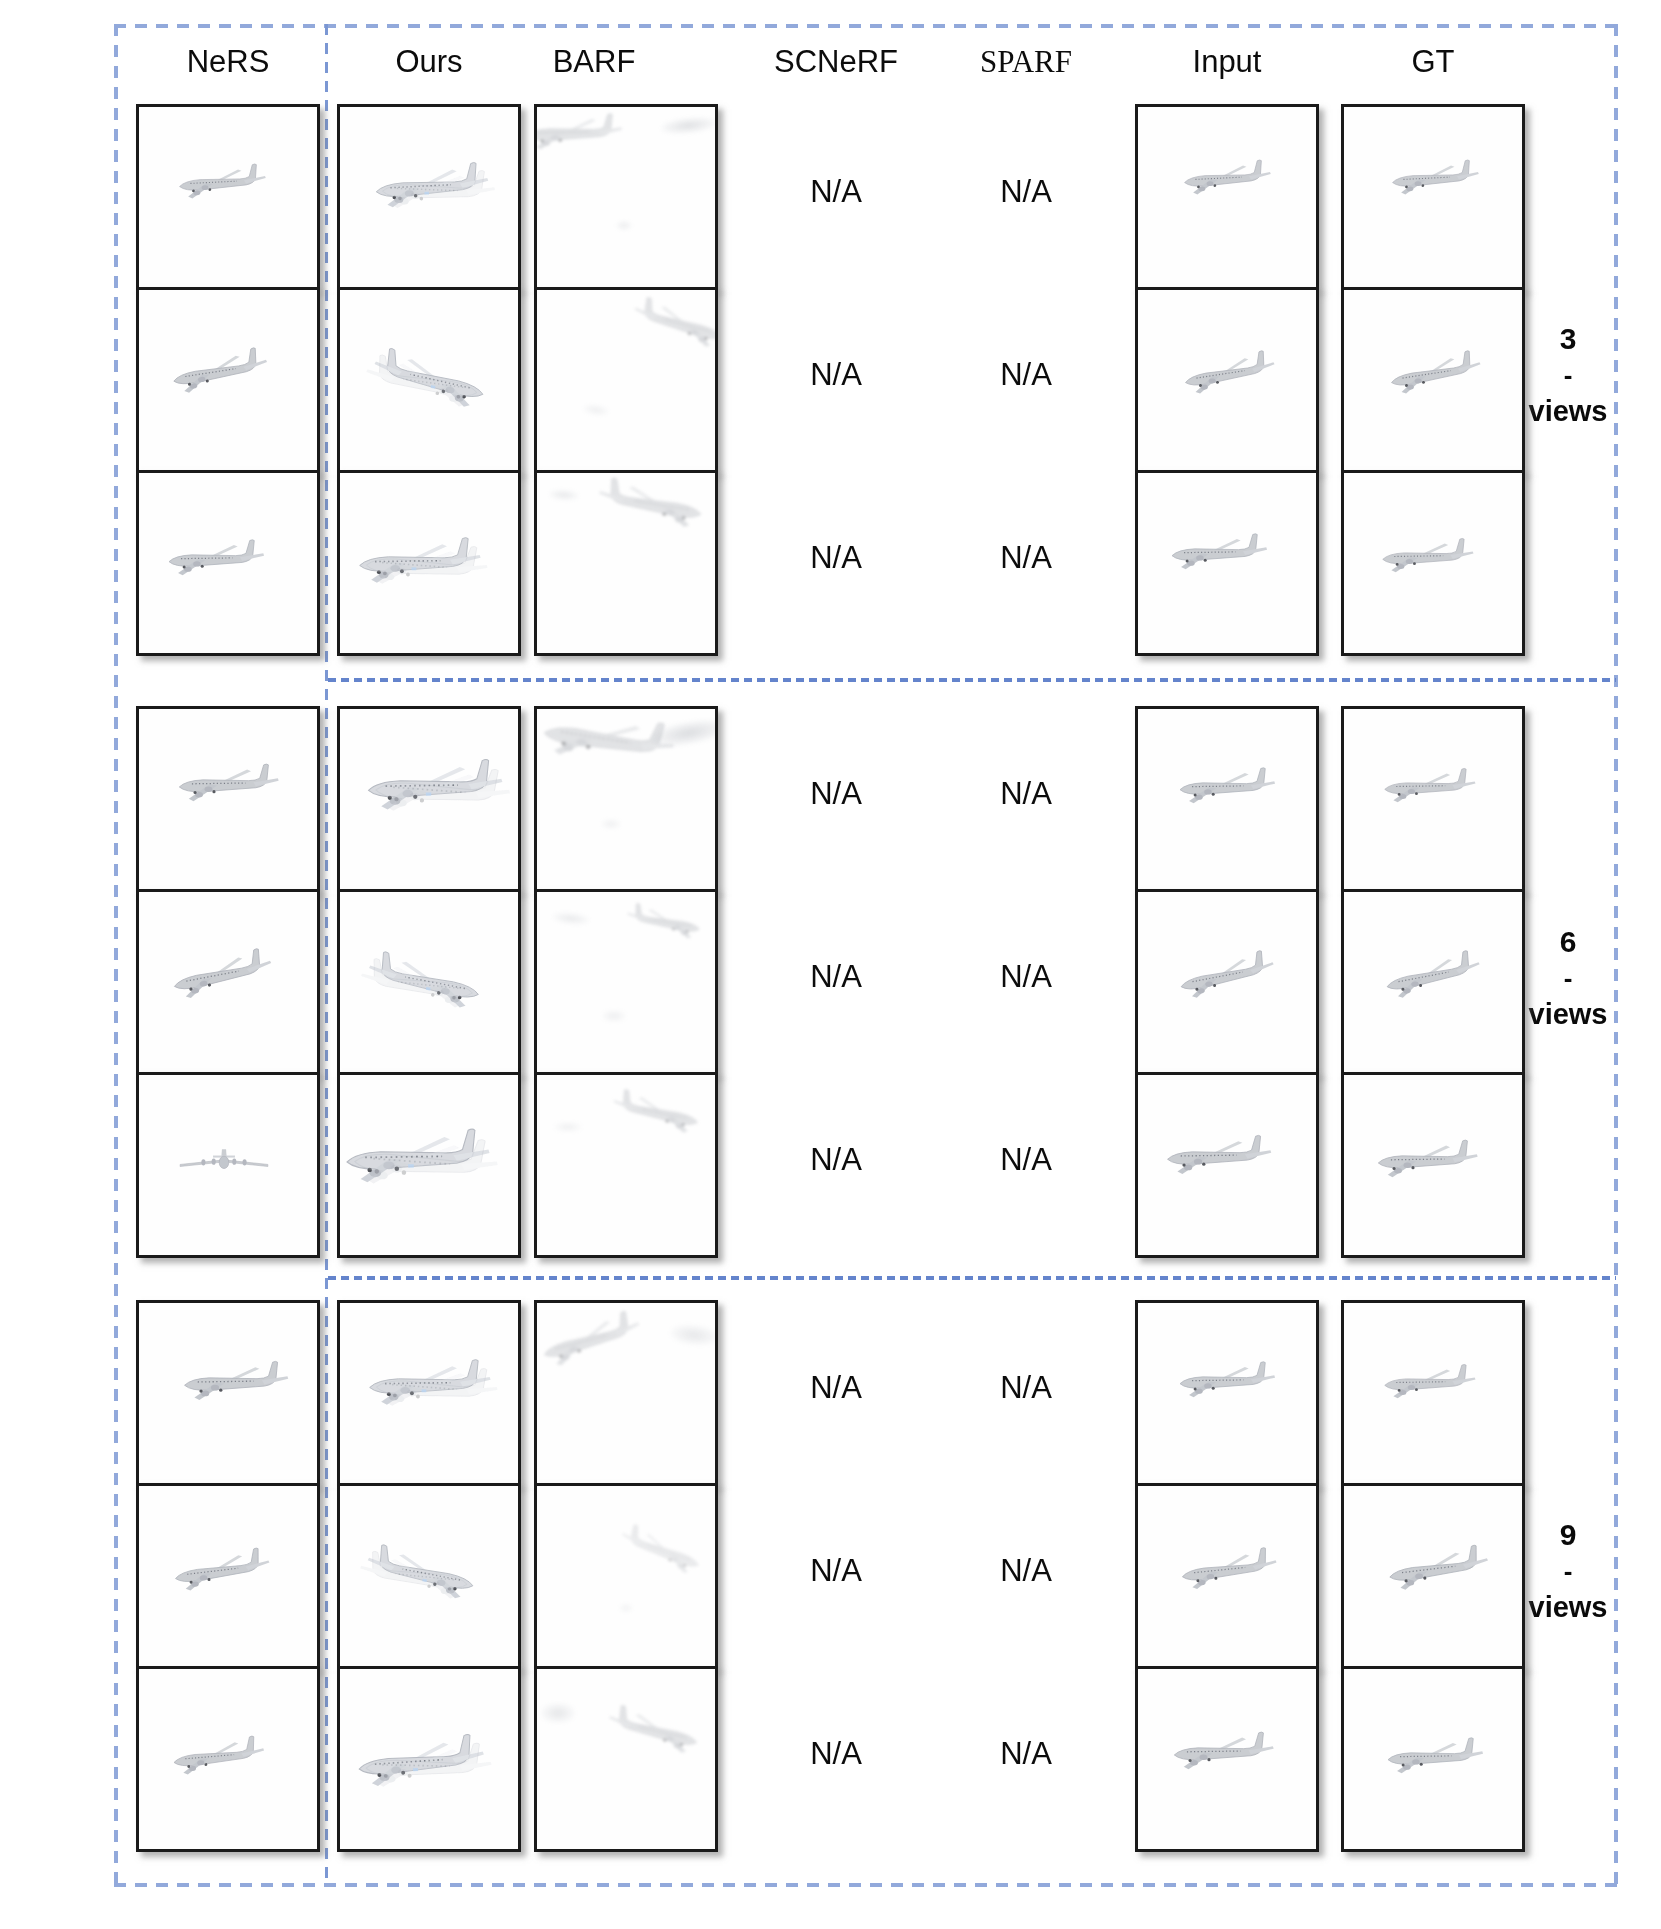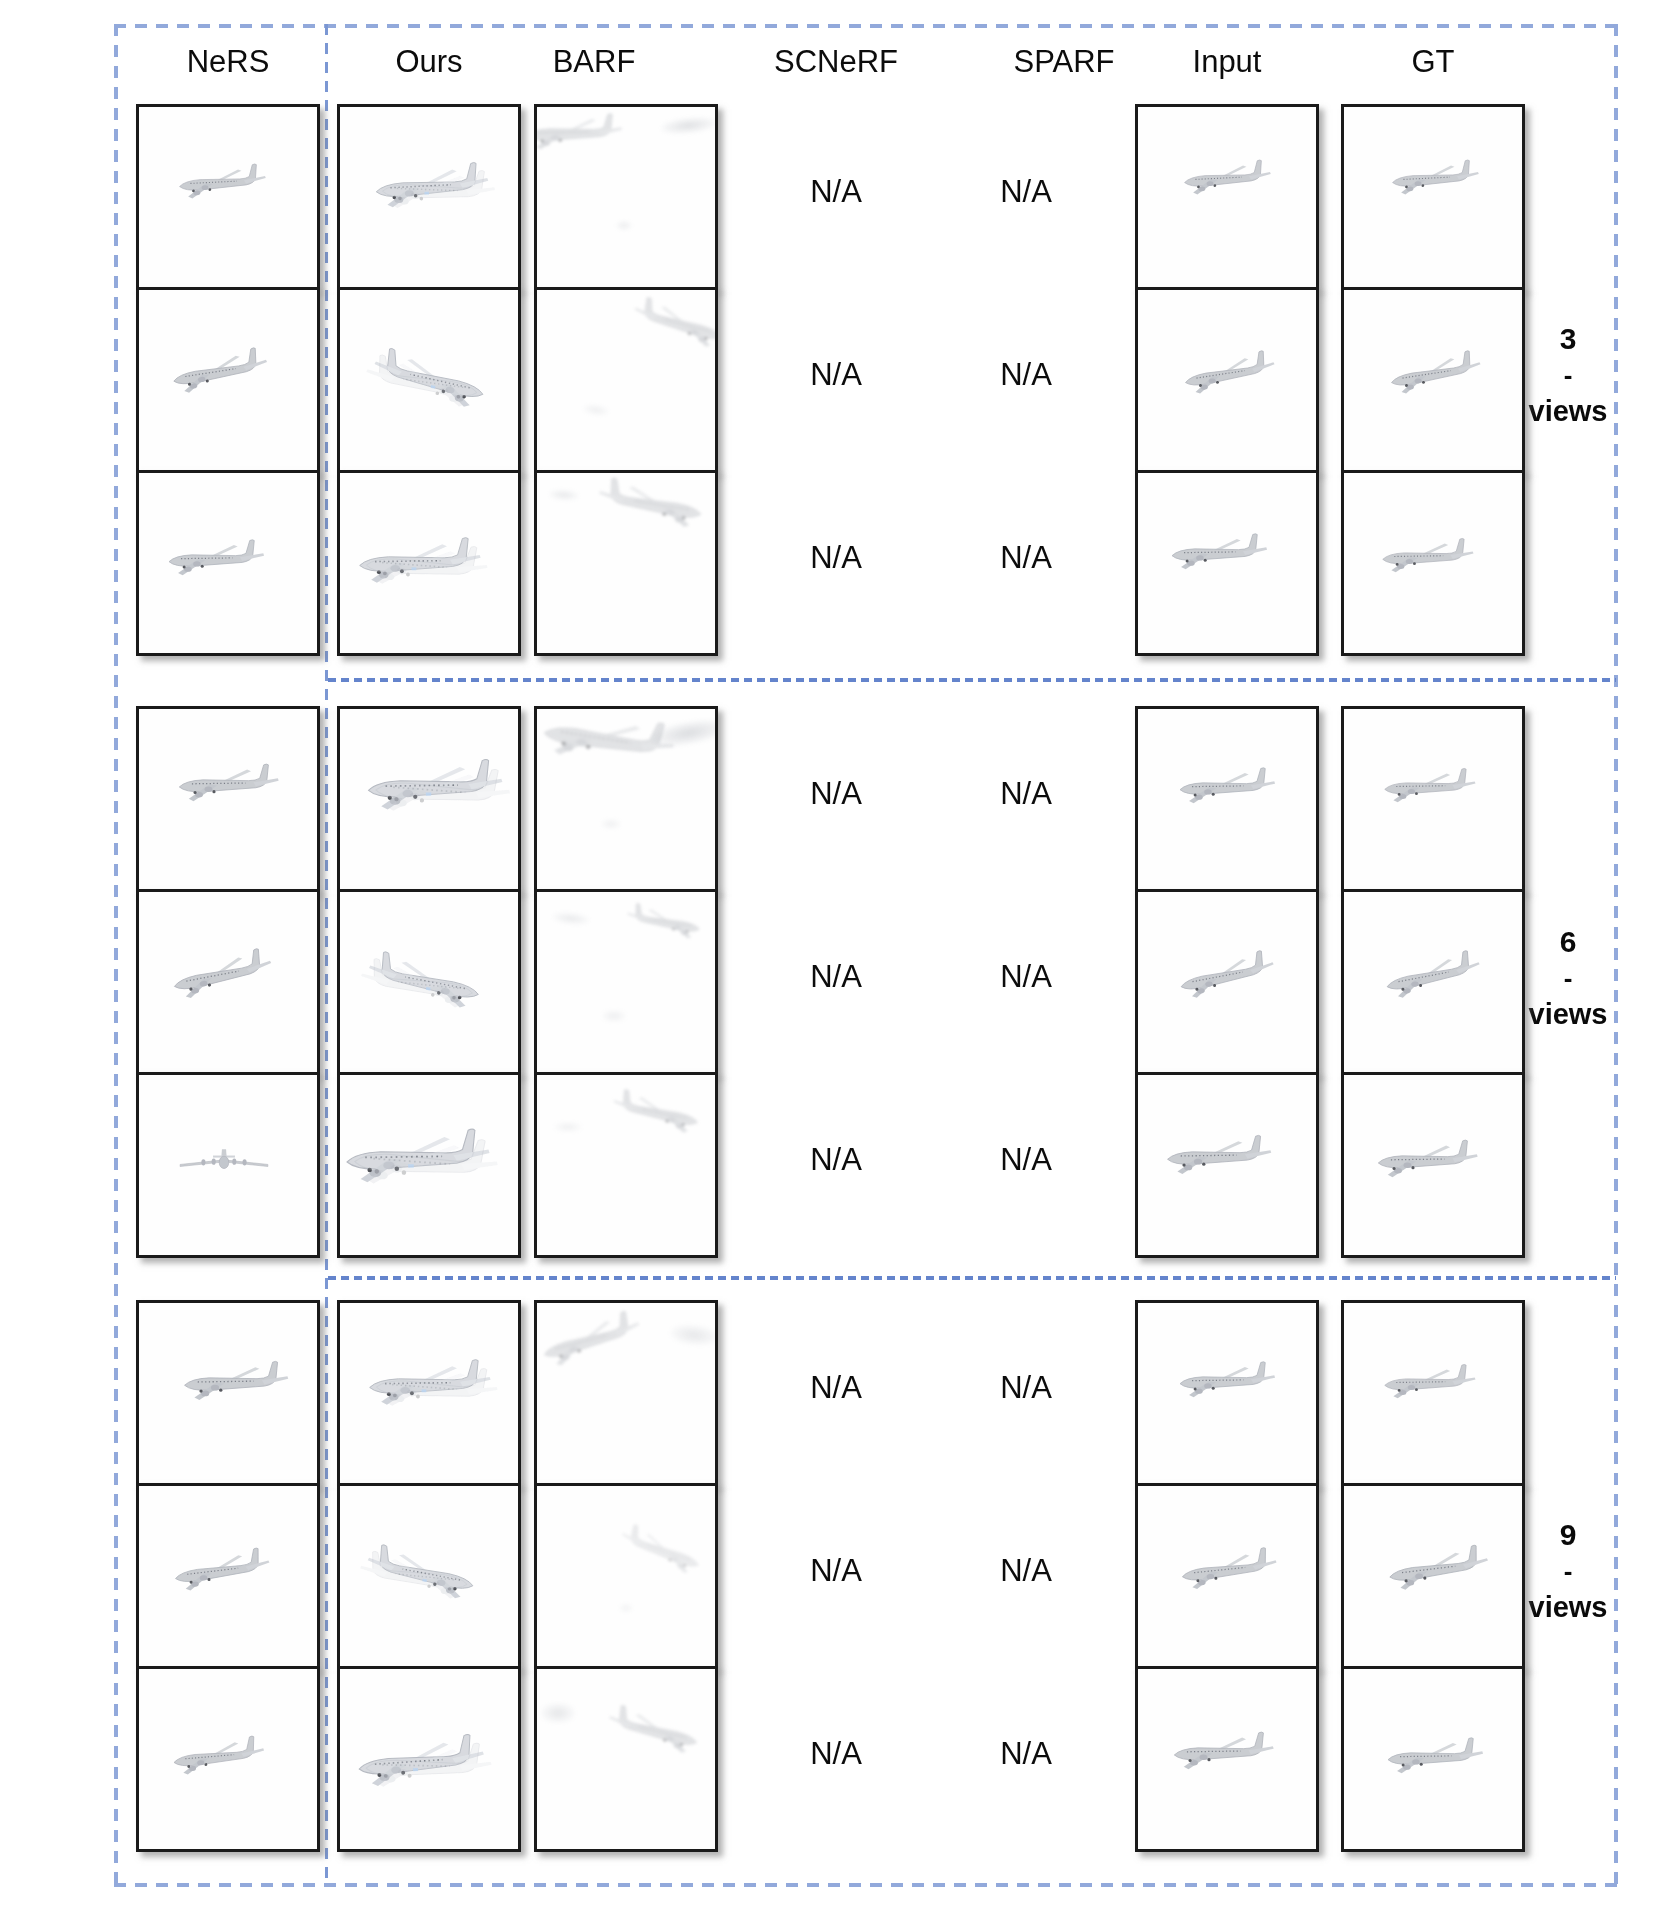--- a/index.html
+++ b/index.html
@@ -75,21 +75,21 @@
 
   <div class="dash dash-v-col" style="left:325px;top:24px;height:1862px;"></div>
 
   <div class="dash dash-h-sep" style="left:328px;top:678px;width:1288px;"></div>
   <div class="dash dash-h-sep" style="left:328px;top:1276px;width:1288px;"></div>
 
   <div class="hdr" style="left:228px;">NeRS</div>
   <div class="hdr" style="left:429px;">Ours</div>
   <div class="hdr" style="left:594px;">BARF</div>
   <div class="hdr" style="left:836px;">SCNeRF</div>
-  <div class="hdr" style="left:1064px;">SPARF</div>
+  <div class="hdr" style="left:1026px;font-family:Liberation Serif, serif;">SPARF</div>
   <div class="hdr" style="left:1227px;">Input</div>
   <div class="hdr" style="left:1433px;">GT</div>
 
   <div class="grp-label" style="left:1503px;top:319px;">
     <div class="gl-num">3</div>
     <div class="gl-dash">-</div>
     <div class="gl-word">views</div>
   </div>
   <div class="grp-label" style="left:1503px;top:922px;">
     <div class="gl-num">6</div>

